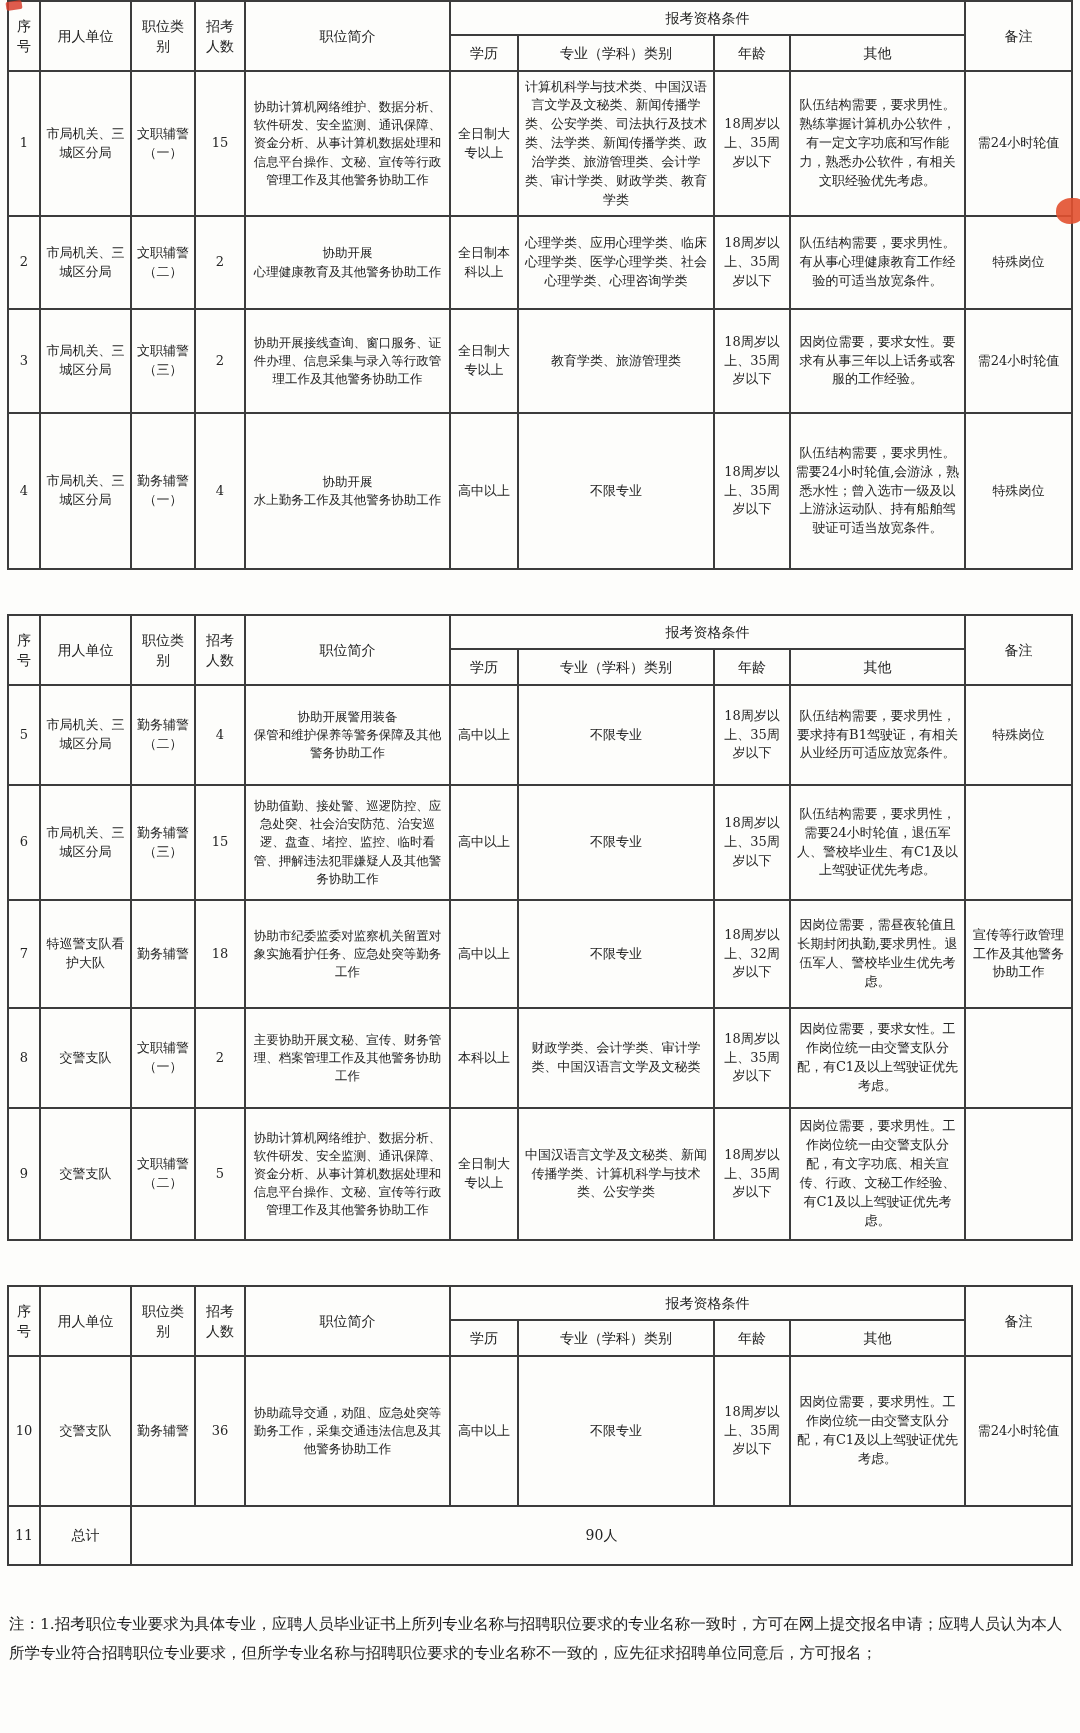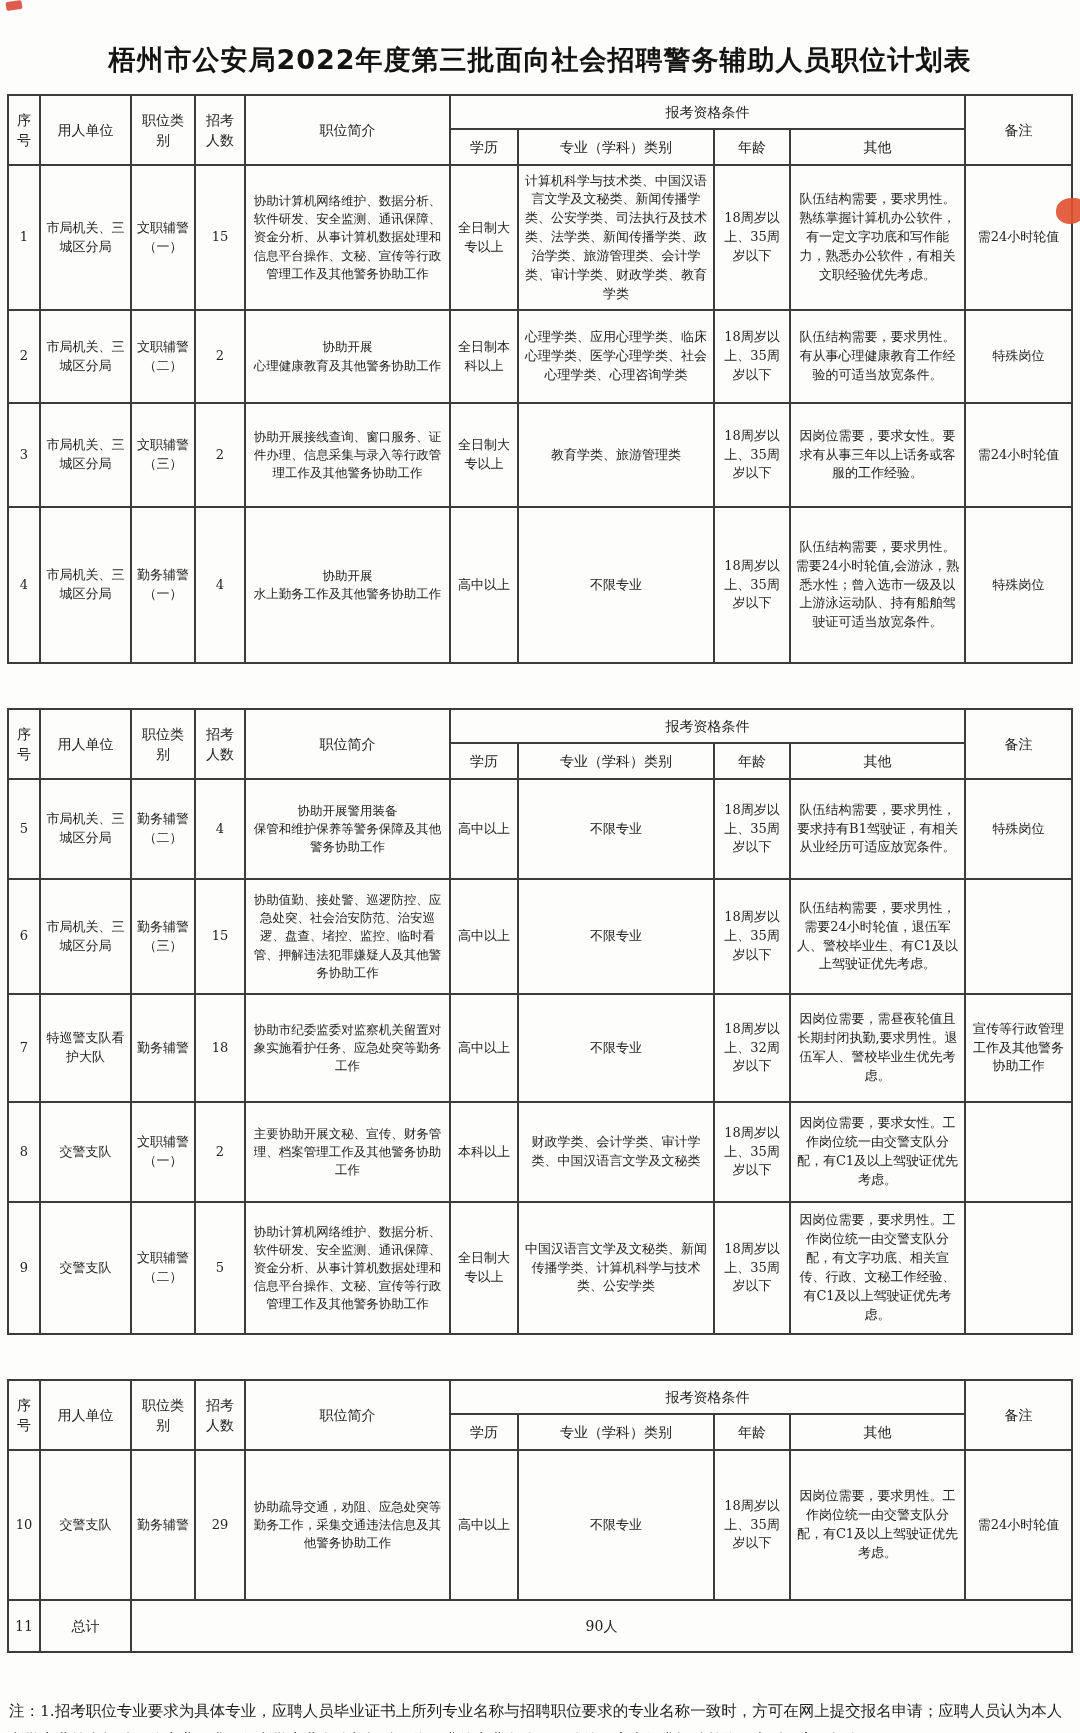--- a/index.html
+++ b/index.html
@@ -21,21 +21,20 @@
   .mark-dot{position:absolute;right:-6px;top:198px;width:30px;height:26px;background:#e2502f;
             border-radius:50% 40% 55% 45%;opacity:.9;}
 </style>
 </head>
 <body>
 
 <div class="page">
   <span class="mark-corner"></span>
   <span class="mark-dot"></span>
 
-  <h1 class="title">梧州市公安局2022年度第三批面向社会招聘警务辅助人员职位计划表</h1>
 
   <table>
     <colgroup>
         <col style="width:32px">
         <col style="width:91px">
         <col style="width:64px">
         <col style="width:50px">
         <col style="width:205px">
         <col style="width:68px">
         <col style="width:196px">
@@ -231,29 +230,29 @@
     <tr style="height:36px">
       <th>学历</th>
       <th>专业（学科）类别</th>
       <th>年龄</th>
       <th>其他</th>
     </tr>
     <tr style="height:150px">
       <td>10</td>
       <td>交警支队</td>
       <td>勤务辅警</td>
-      <td>29</td>
+      <td>36</td>
       <td class="intro">协助疏导交通，劝阻、应急处突等勤务工作，采集交通违法信息及其他警务协助工作</td>
       <td>高中以上</td>
       <td class="small">不限专业</td>
       <td>18周岁以上、35周岁以下</td>
       <td class="small">因岗位需要，要求男性。工作岗位统一由交警支队分配，有C1及以上驾驶证优先考虑。</td>
       <td>需24小时轮值</td>
     </tr>
-    <tr style="height:52px">
+    <tr style="height:59px">
       <td class="total-cell">11</td>
       <td class="total-cell">总计</td>
       <td class="total-cell" colspan="8">90人</td>
     </tr>
   </tbody>
     </table>
 
   <div class="notes">
     <p>注：1.招考职位专业要求为具体专业，应聘人员毕业证书上所列专业名称与招聘职位要求的专业名称一致时，方可在网上提交报名申请；应聘人员认为本人所学专业符合招聘职位专业要求，但所学专业名称与招聘职位要求的专业名称不一致的，应先征求招聘单位同意后，方可报名；</p>
 

